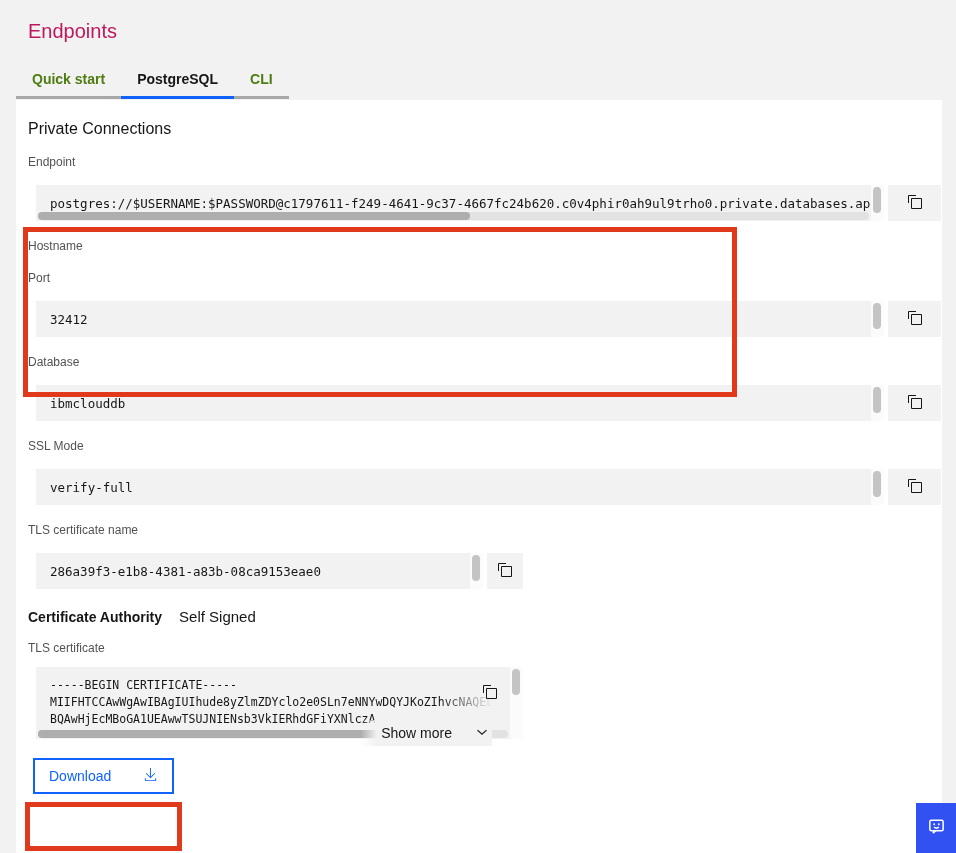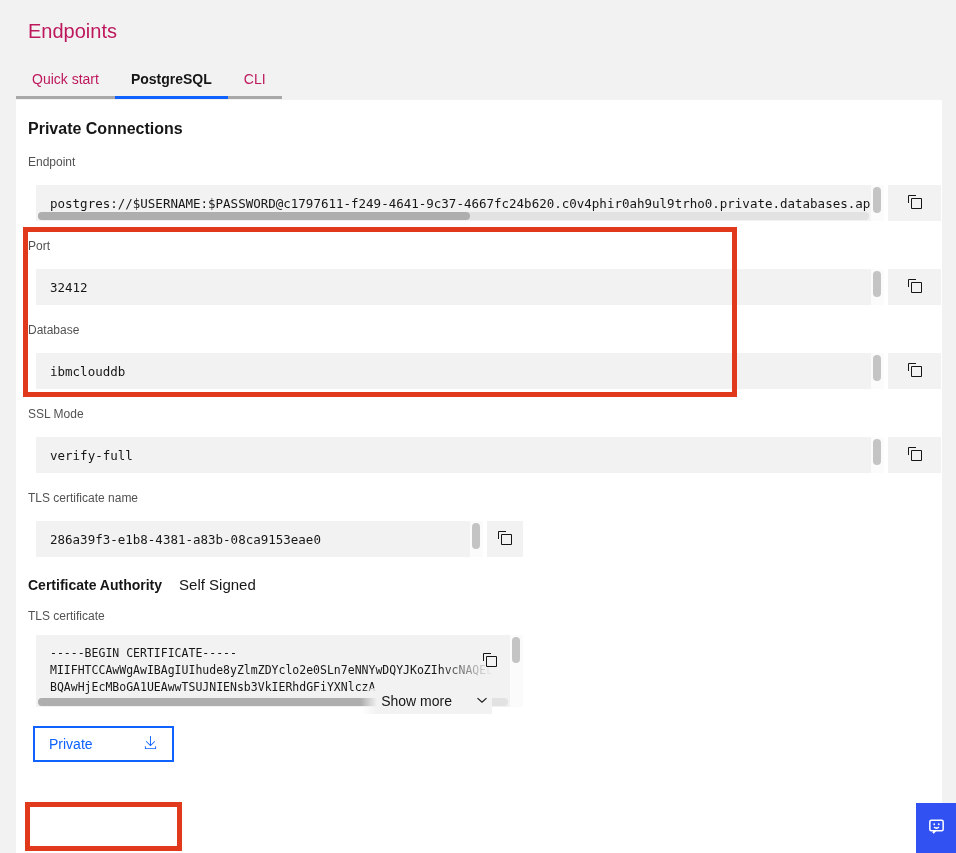--- a/index.html
+++ b/index.html
@@ -17,41 +17,42 @@
     font-weight: 400;
     line-height: 20px;
     color: #be185d;
   }
   .tabs { display: flex; margin: 22px 0 0 16px; }
   .tab {
     padding: 0 16px;
     height: 36px;
     line-height: 33px;
     font-size: 14px;
-    color: #be185d;
+    color: #4d7c0f;
     border-bottom: 3px solid #a8a8a8;
     cursor: pointer;
     white-space: nowrap;
+    font-weight: bold;
   }
   .tab.active {
     color: #161616;
     font-weight: 700;
     border-bottom-color: #0f62fe;
   }
   
   .panel {
     position: absolute;
     left: 16px; top: 100px;
     width: 926px; height: 753px;
     background: #ffffff;
   }
   .section-heading {
     margin: 19px 0 0 12px;
     font-size: 16px;
-    font-weight: 700;
+    font-weight: 400;
     line-height: 19px;
   }
   .field-label {
     display: block;
     margin: 19px 0 0 12px;
     font-size: 12px;
     line-height: 13px;
     color: #525252;
   }
   .field-label.first { margin-top: 18px; }
@@ -225,20 +226,21 @@
         <div class="vstrip">
           <div class="vpill"></div>
         </div>
         <button class="copy-btn">
           <span><svg viewBox="0 0 32 32" width="16" height="16">
               <path d="M28 10v18H10V10h18m0-2H10a2 2 0 0 0-2 2v18a2 2 0 0 0 2 2h18a2 2 0 0 0 2-2V10a2 2 0 0 0-2-2Z"></path>
               <path d="M4 18H2V4a2 2 0 0 1 2-2h14v2H4Z"></path>
             </svg></span>
         </button>
       </div>
+      <span class="field-label">Hostname</span>
       <span class="field-label">Port</span>
       <div class="code-row">
         <div class="code-box">
           <span class="code-text">32412</span>
         </div>
         <div class="vstrip">
           <div class="vpill"></div>
         </div>
         <button class="copy-btn">
           <span><svg viewBox="0 0 32 32" width="16" height="16">
@@ -322,21 +324,21 @@
       </div>
     <button class="show-more">
       <span>Show more</span>
       <span><svg viewBox="0 0 16 16" width="12" height="12">
             <path d="M2 5.5 8 11l6-5.5"></path>
           </svg></span>
     </button>
   </div>
 
   <button class="download-btn">
-    <span>Private</span>
+    <span>Download</span>
     <span><svg viewBox="0 0 32 32" width="15" height="15">
           <path d="M26 24v4H6v-4H4v4a2 2 0 0 0 2 2h20a2 2 0 0 0 2-2v-4Z"></path>
           <path d="m26 14-1.41-1.41L17 20.17V2h-2v18.17l-7.59-7.58L6 14l10 10 10-10Z"></path>
         </svg></span>
   </button>
 </div>
 
 <div class="annot annot-1"></div>
 <div class="annot annot-2"></div>
 

